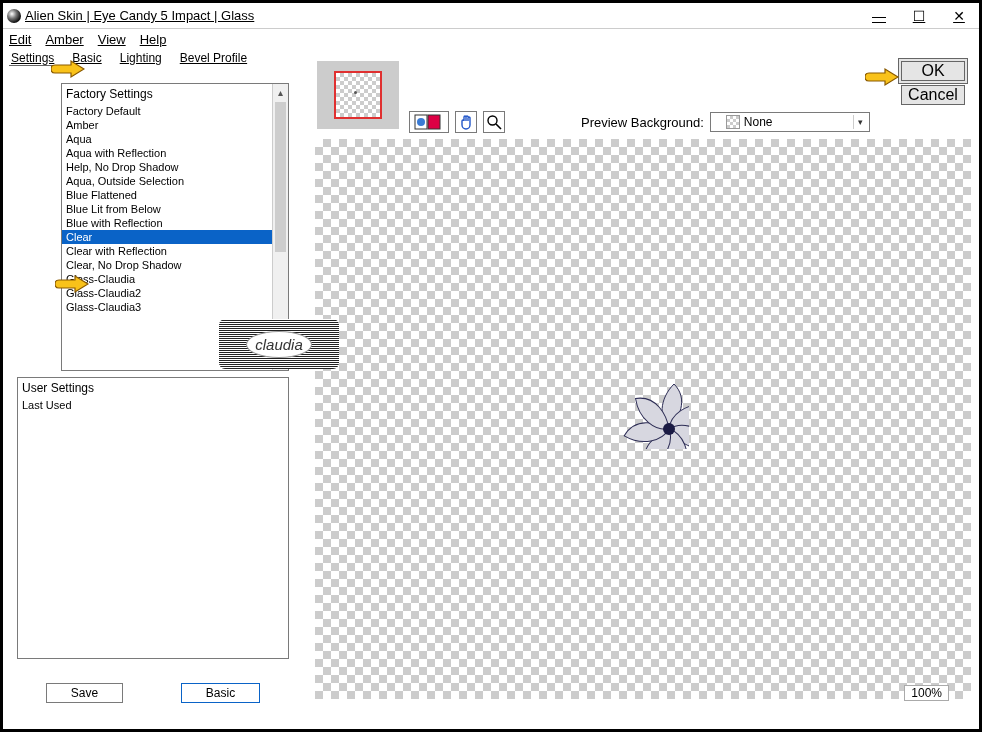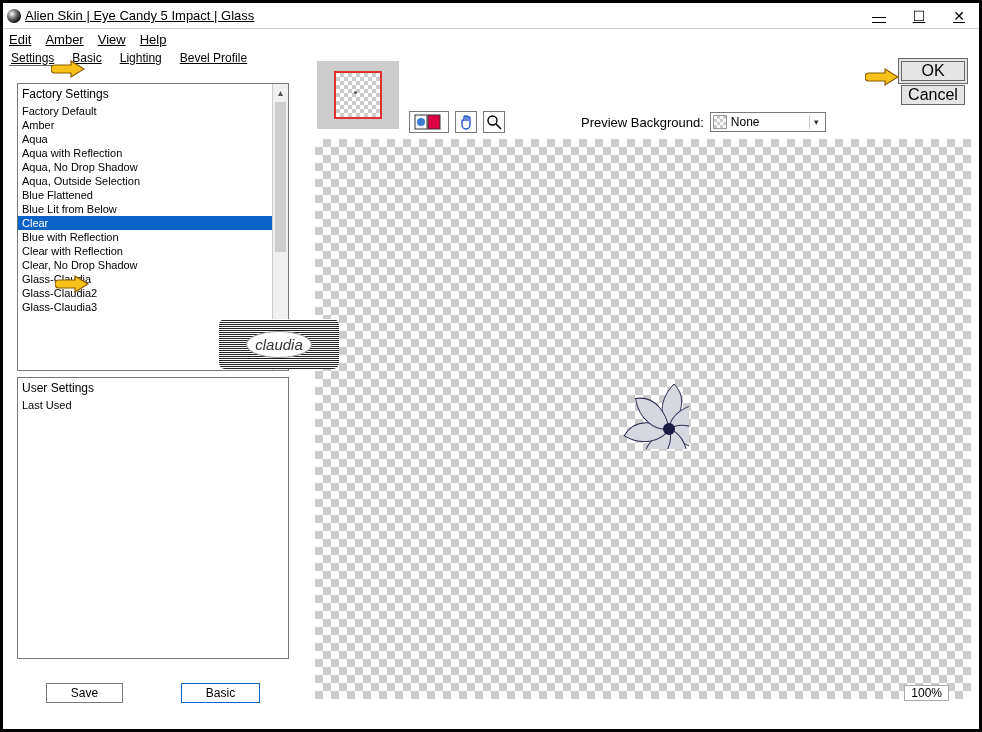--- a/index.html
+++ b/index.html
@@ -10,21 +10,21 @@
   .title-text { font-size: 13px; }
   .winbtns { margin-left: auto; display: flex; }
   .winbtn { width: 40px; height: 24px; display: flex; align-items: center; justify-content: center; font-size: 14px; }
   .menubar { height: 20px; display: flex; gap: 14px; padding-left: 6px; align-items: center; }
   .menubar span { font-size: 13px; }
   .tabbar { height: 18px; display: flex; gap: 14px; padding-left: 6px; align-items: center; font-size: 12px; }
   .tabbar span { padding: 0 2px; }
   .tabbar .active { border-bottom: 1px solid #666; }
   .content { position: absolute; top: 80px; left: 14px; right: 8px; bottom: 30px; }
   .presets { position: absolute; left: 0; top: 0; width: 272px; }
-  .listbox { border: 1px solid #7a7a7a; background: #fff; height: 288px; position: relative; overflow: hidden; }
+  .listbox { border: 1px solid #7a7a7a; background: #fff; height: 288px; position: relative; overflow: hidden; margin-left: 44px; }
   .listbox .scroll { position: absolute; right: 0; top: 0; bottom: 0; width: 16px; background: #f0f0f0; border-left: 1px solid #ccc; }
   .listbox .scroll .uparr, .listbox .scroll .dnarr { position: absolute; left: 0; right: 0; height: 16px; display: flex; align-items: center; justify-content: center; color: #555; font-size: 10px; }
   .listbox .scroll .uparr { top: 0; }
   .listbox .scroll .dnarr { bottom: 0; }
   .listbox .scroll .thumb { position: absolute; left: 2px; right: 2px; top: 18px; height: 150px; background: #cdcdcd; }
   .list-header { font-size: 12px; padding: 3px 4px; font-weight: normal; }
   .list-item { font-size: 11px; padding: 1px 4px; cursor: default; }
   .list-item.selected { background: #0a63c7; color: #fff; }
   .listbox2 { border: 1px solid #7a7a7a; background: #fff; height: 282px; margin-top: 6px; position: relative; }
   .listbox2 .list-header { padding: 3px 4px; }
@@ -34,21 +34,21 @@
 
   .thumb-area { position: absolute; left: 300px; top: -22px; width: 82px; }
   .thumb-strip { background: #ccc; height: 68px; width: 82px; display:flex; align-items:center; justify-content:center; }
   .thumbsel { border: 2px solid #e03030; width: 48px; height: 48px; background-image: repeating-conic-gradient(#ccc 0 25%, #fff 0 50%); background-size: 8px 8px; position: relative; }
   .thumbsel::after { content:""; position:absolute; top:40%; left:40%; width:3px; height:3px; background:#555; border-radius:50%; }
 
   .toolrow { position: absolute; left: 392px; top: 28px; display: flex; gap: 6px; align-items:center; }
   .toolbtn { border: 1px solid #7a7a7a; width: 22px; height: 22px; display:flex; align-items:center; justify-content:center; background:#fff; font-size:13px; }
   .toolbtn.dbl { width: 40px; }
   .pblabel { margin-left: 70px; font-size: 13px; }
-  .pbcombo { border: 1px solid #7a7a7a; width: 116px; height: 20px; display:flex; align-items:center; padding-left: 2px; position:relative; background:#fff; }
+  .pbcombo { border: 1px solid #7a7a7a; width: 160px; height: 20px; display:flex; align-items:center; padding-left: 15px; position:relative; background:#fff; }
   .pbcombo .swatch { width:14px; height:14px; background-image: repeating-conic-gradient(#ccc 0 25%, #fff 0 50%); background-size:6px 6px; border:1px solid #999; margin-right:4px;}
   .pbcombo .dd { position:absolute; right:2px; top:2px; bottom:2px; width:14px; display:flex; align-items:center; justify-content:center; color:#333; font-size:9px; border-left:1px solid #ccc;}
 
   .okcol { position: absolute; right: 0; top: -22px; width: 70px; }
   .okbtn { border: 1px solid #666; background: #e5e5e5; width: 64px; height: 20px; display:flex; align-items:center; justify-content:center; margin-bottom:4px; font-size:16px;}
   .okbtn.hi { box-shadow: 0 0 0 2px #e5e5e5, 0 0 0 3px #666; }
 
   .canvas { position: absolute; left: 298px; top: 56px; right: 0; bottom: 0; background-image: repeating-conic-gradient(#ccc 0 25%, #fff 0 50%); background-size: 16px 16px; overflow:hidden;}
   .flower { position: absolute; left: 304px; top: 240px; width: 70px; height: 70px; }
 
@@ -96,26 +96,26 @@
 
   <div class="content">
     <div class="presets">
       <div class="listbox">
         <div class="list-header">Factory Settings</div>
         <div id="preset-items">
             <div class="list-item">Factory Default</div>
             <div class="list-item">Amber</div>
             <div class="list-item">Aqua</div>
             <div class="list-item">Aqua with Reflection</div>
-            <div class="list-item">Aqua, No Drop Shadow</div>
+            <div class="list-item">Help, No Drop Shadow</div>
             <div class="list-item">Aqua, Outside Selection</div>
             <div class="list-item">Blue Flattened</div>
             <div class="list-item">Blue Lit from Below</div>
+            <div class="list-item">Blue with Reflection</div>
             <div class="list-item selected">Clear</div>
-            <div class="list-item">Blue with Reflection</div>
             <div class="list-item">Clear with Reflection</div>
             <div class="list-item">Clear, No Drop Shadow</div>
             <div class="list-item">Glass-Claudia</div>
             <div class="list-item">Glass-Claudia2</div>
             <div class="list-item">Glass-Claudia3</div>
           </div>
         <div class="scroll">
           <div class="uparr">▴</div>
           <div class="thumb"></div>
           <div class="dnarr">▾</div>

